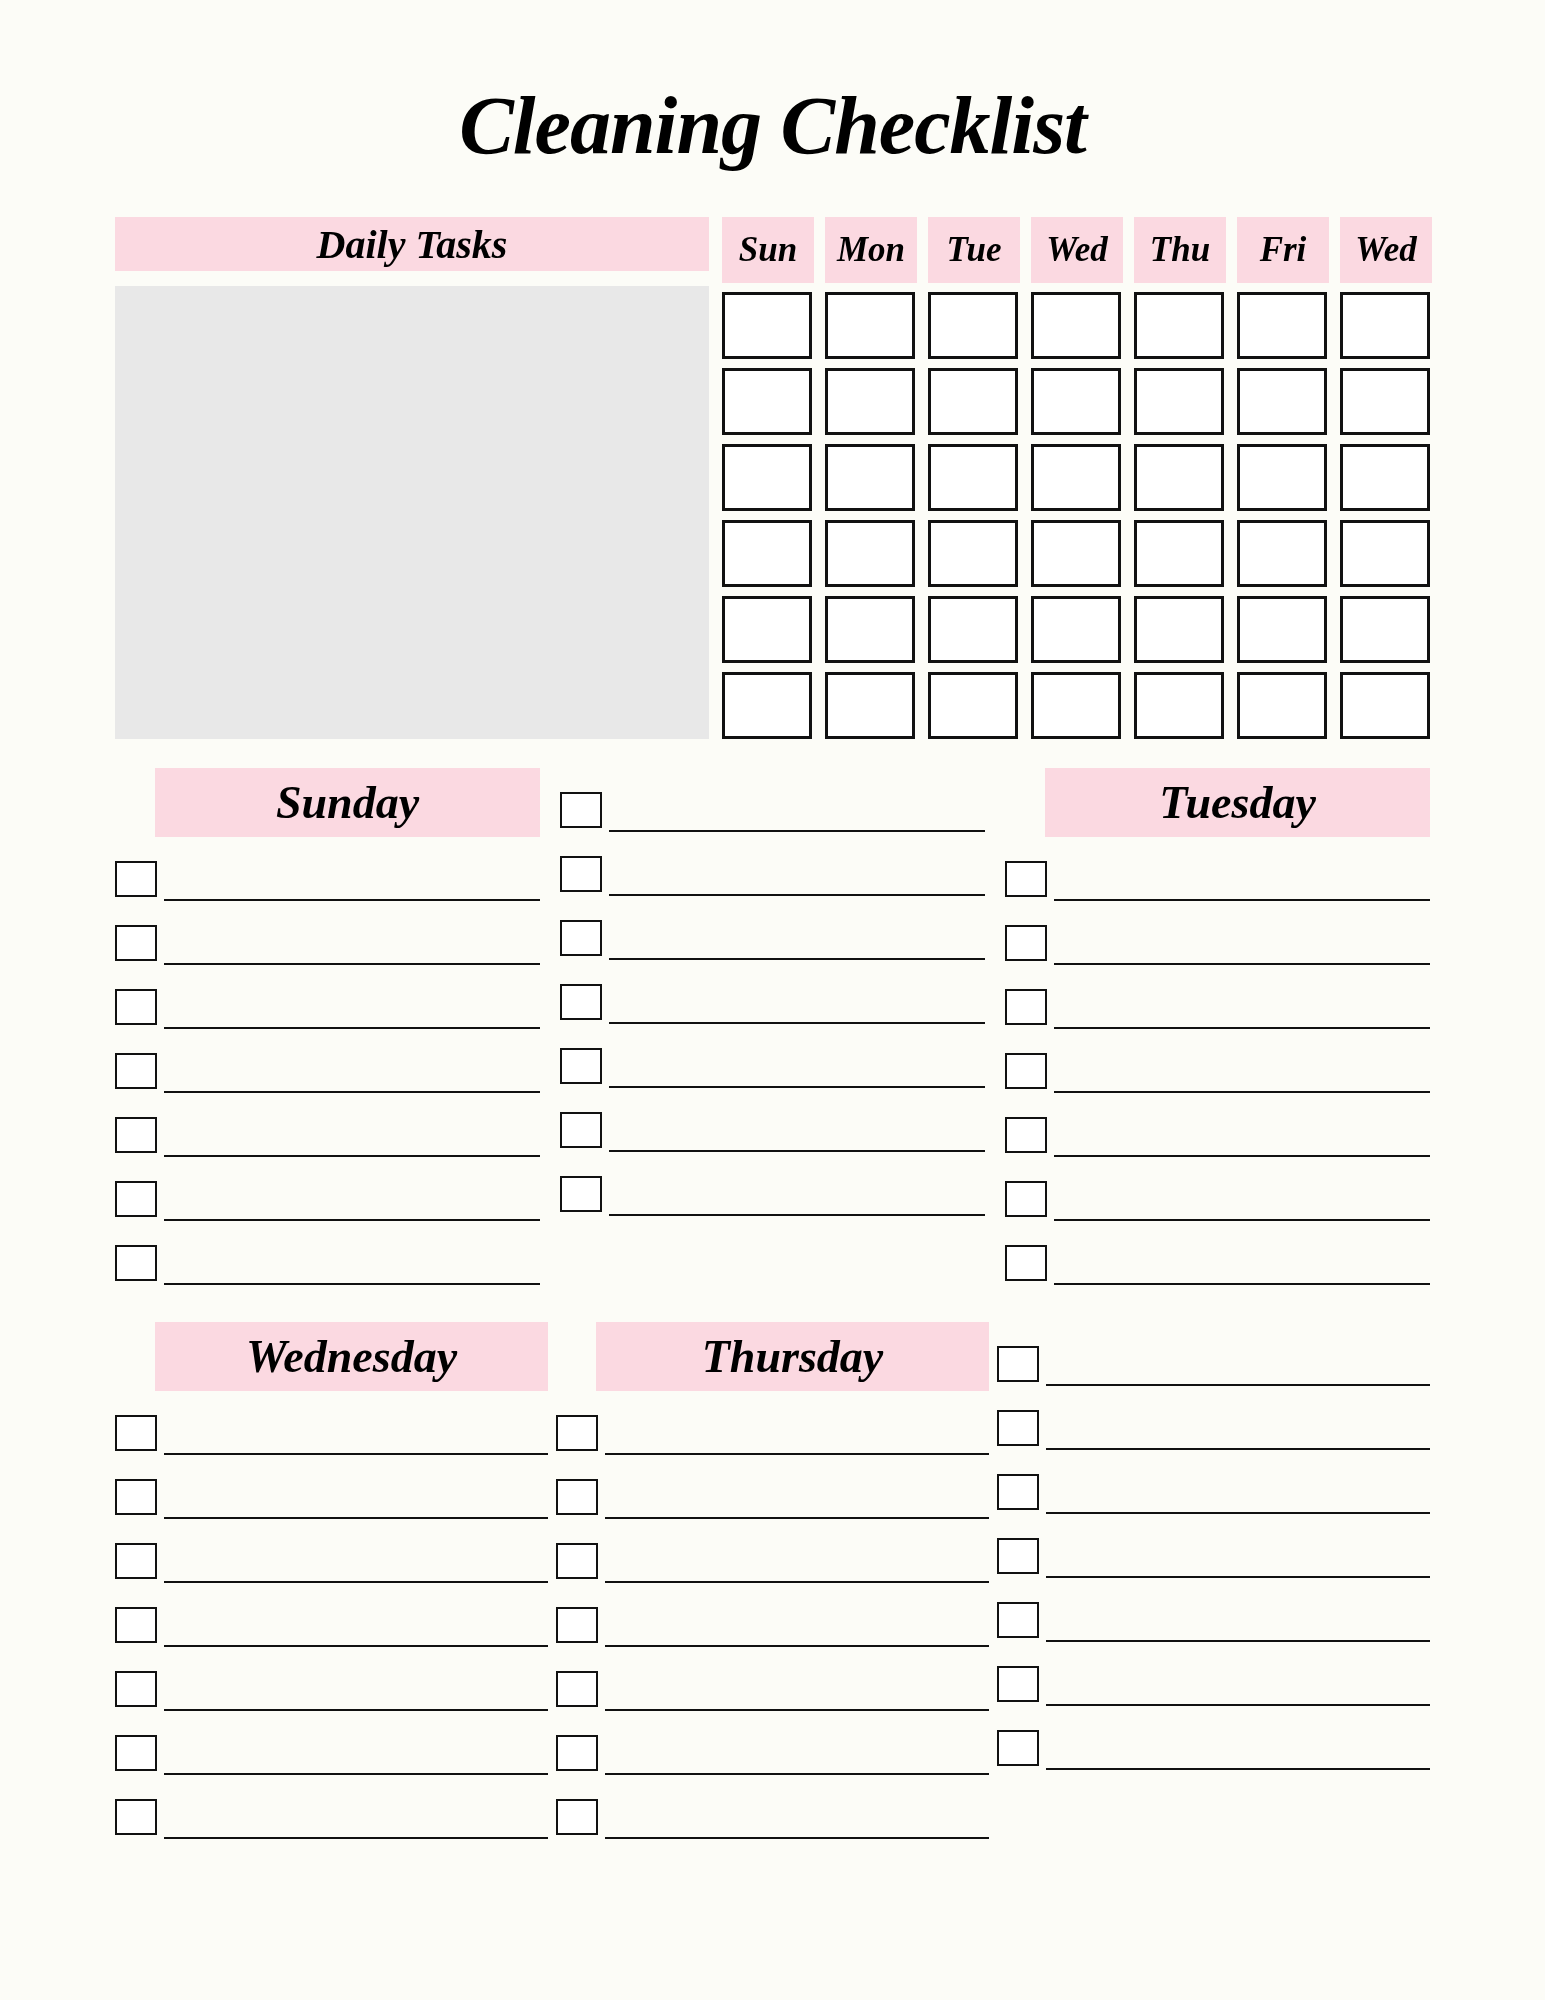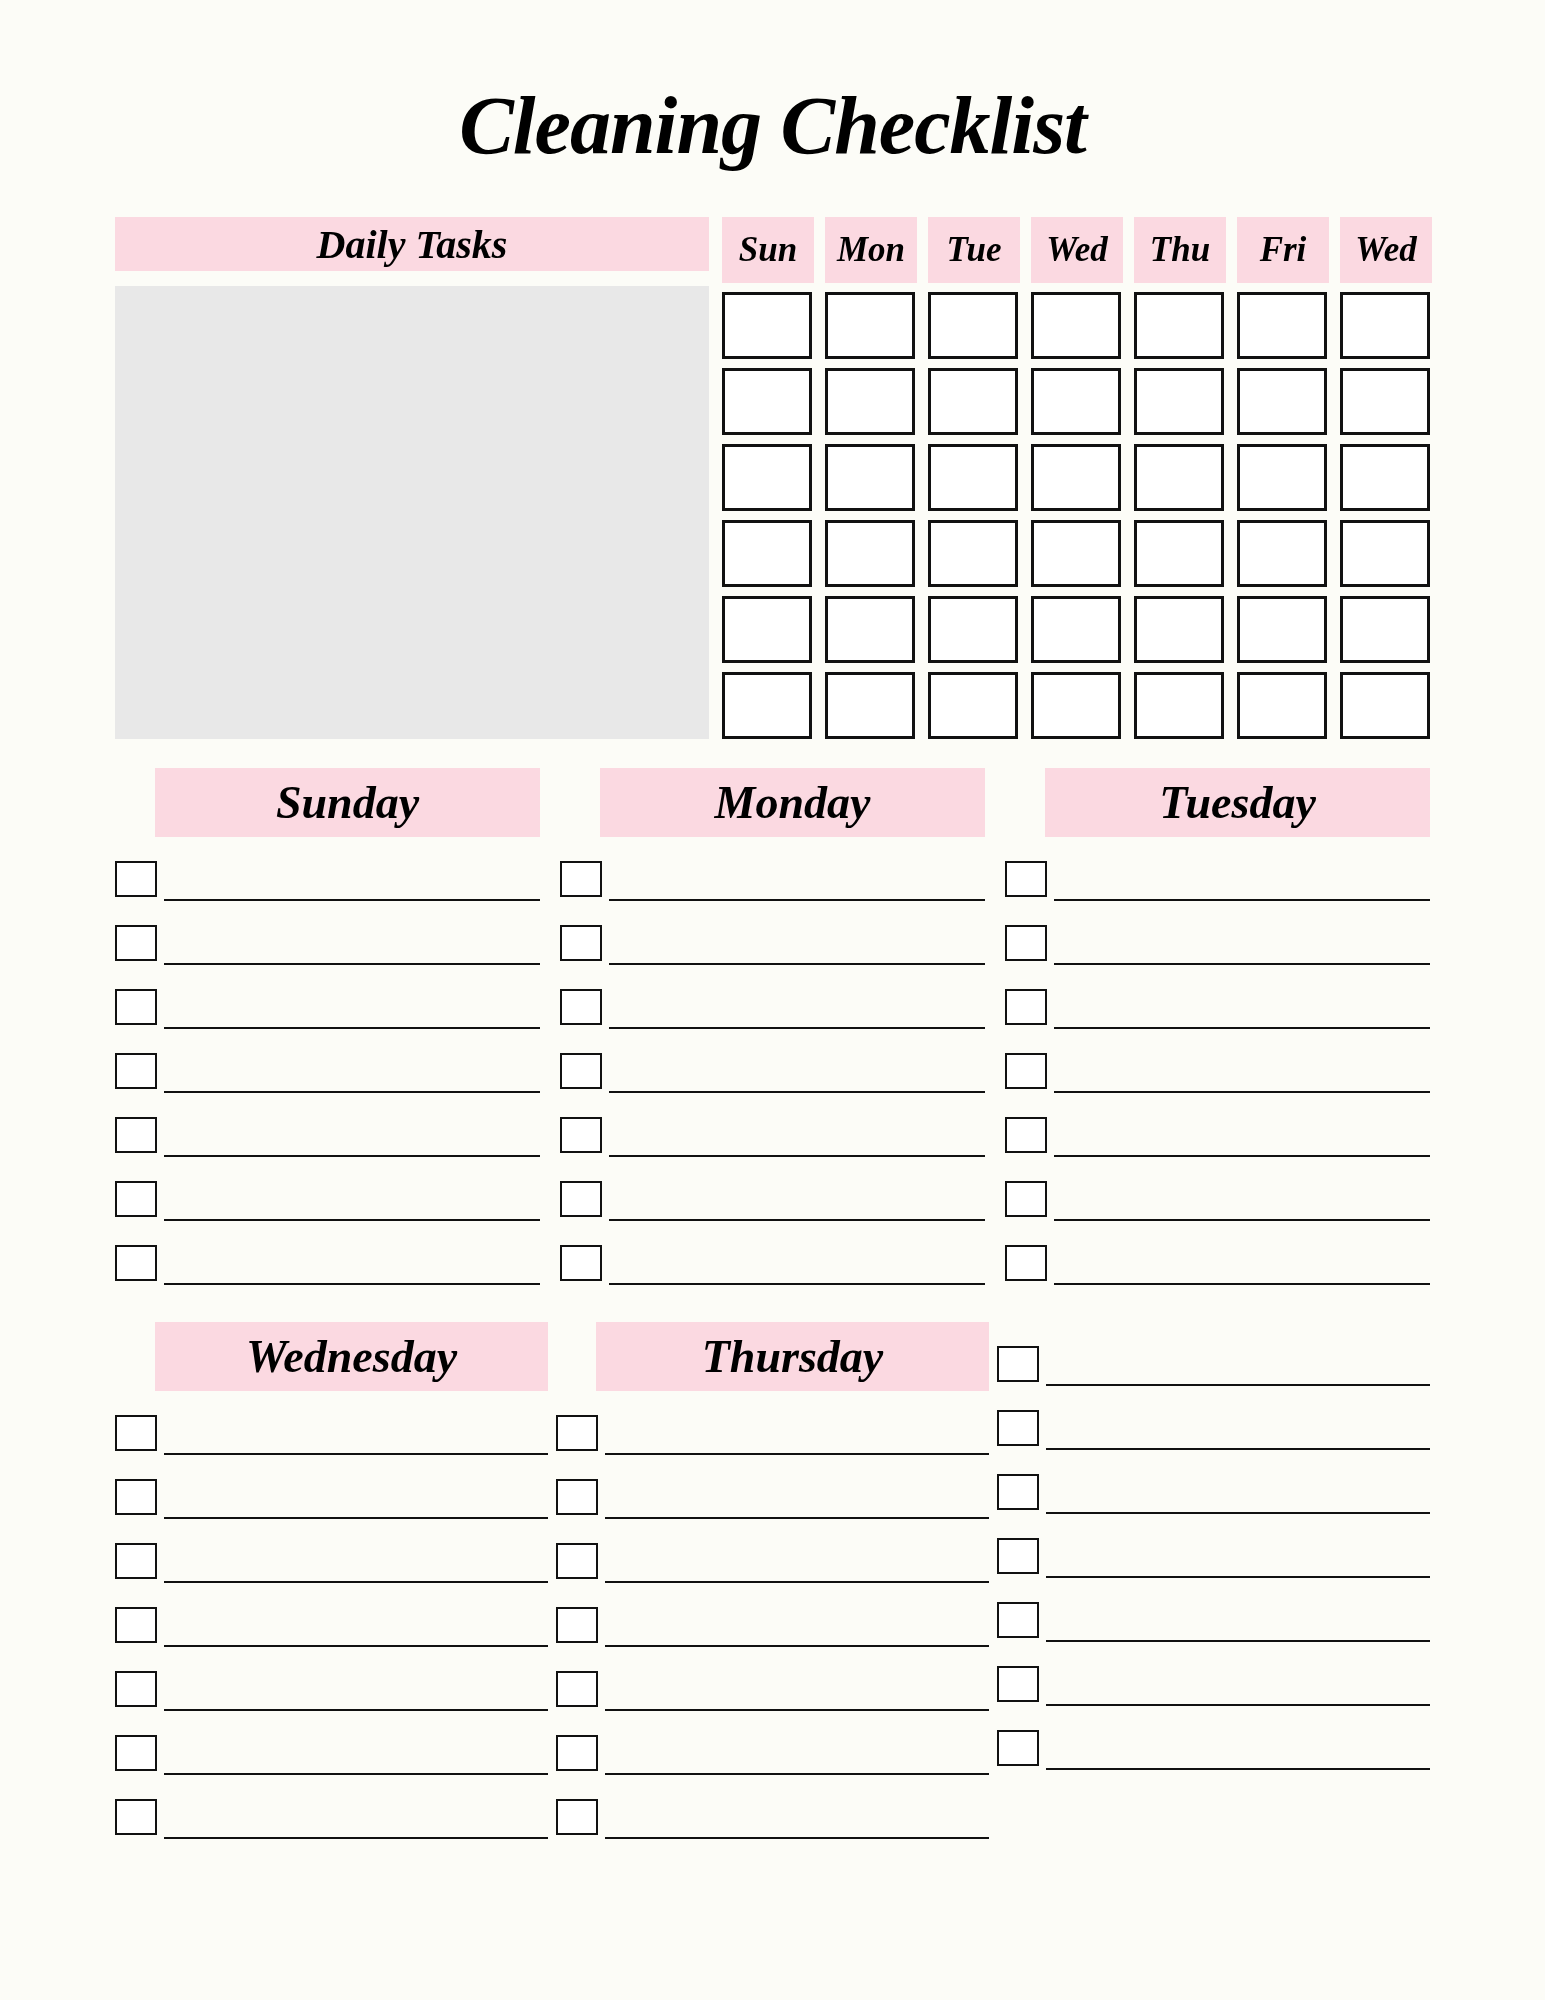--- a/index.html
+++ b/index.html
@@ -259,23 +259,20 @@
           <span class="task-line"></span>
         </div>
 
         <div class="task-row">
           <span class="task-cb"></span>
           <span class="task-line"></span>
         </div>
       </div>
     </div>
     <div>
-      <div class="wk-header script">
-          <span>Monday</span>
-        </div>
       <div>
         <div class="task-row">
           <span class="task-cb"></span>
           <span class="task-line"></span>
         </div>
 
         <div class="task-row">
           <span class="task-cb"></span>
           <span class="task-line"></span>
         </div>

